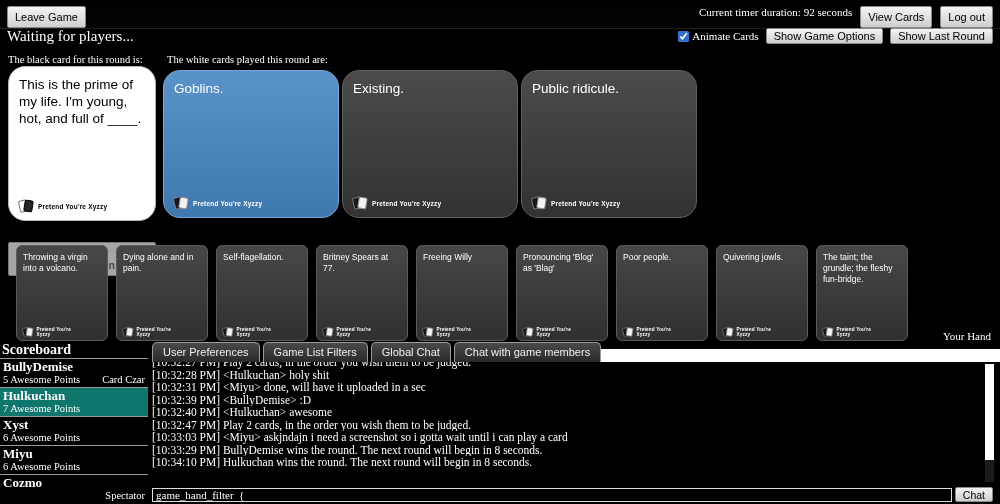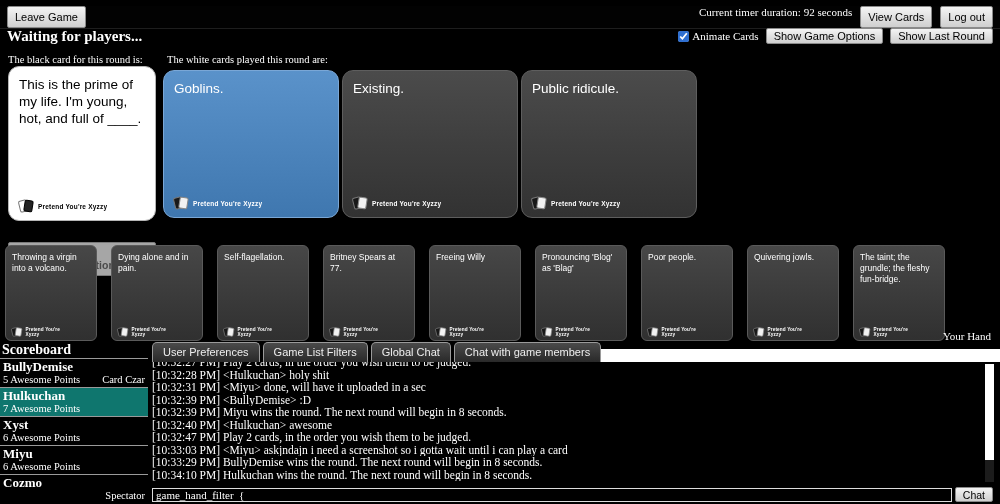--- a/index.html
+++ b/index.html
@@ -29,30 +29,30 @@
     display:flex; gap:8px; padding:0 7px;
     background:#020202; border-bottom:1px solid #1e1e1e;margin-top:6px;
   }
   .timer { font-size:11px; color:#fff; }
 
   
   .statusbar {
     position:absolute; top:26px; left:0; width:100%; height:20px;
     display:flex; align-items:center; gap:7px; padding:0 7px;
   }
-  .status-msg { font-weight:bold; font-size:15px; }
+  .status-msg { font-weight:normal; font-size:15px; }
   .chk { display:flex; align-items:flex-end; gap:3px; font-size:11px; cursor:pointer; }
   .chk input { width:11px; height:11px; accent-color:#2f6fd0; }
 
   .section-label { position:absolute; font-size:10.5px; color:#fff; }
   #black-label { left:8px; top:54px; }
   #white-label { left:167px; top:54px; }
 
   
-  .card { position:relative; border-radius:11px; padding:10px; }
+  .card { position:relative; border-radius:17px; padding:10px; }
   .card-text { font:13.5px/1.25 "Liberation Sans", sans-serif; }
   .card-footer { position:absolute; left:9px; bottom:7px; display:flex; align-items:center; gap:4px; }
   .brand { font:bold 6.5px "Liberation Sans", sans-serif; letter-spacing:.2px; }
 
   .card-icon { position:relative; display:inline-block; width:16px; height:14px; flex:none; }
   .card-icon i { position:absolute; display:block; width:9px; height:12px; border-radius:2px; }
   .card-icon .back  { left:1px; top:1px; background:#181818; border:1px solid #777; transform:rotate(-14deg); }
   .card-icon .front { left:6px; top:1px; background:#f2f2f2; border:1px solid #888; transform:rotate(9deg); }
 
   .black-card {
@@ -74,21 +74,21 @@
     border-color:#7aa7d6;
   }
 
   .confirm {
     position:absolute; left:8px; top:226px; width:148px; height:15px;
     background:#a6a6a6; border:1px solid #7a7a7a; border-radius:2px;
     color:#4a4a4a; font:bold 10.5px "Liberation Sans", sans-serif; text-align:left;
     cursor:default; padding:16px;margin-top:16px;
   }
 
-  .hand-row { position:absolute; left:5px; top:245px; display:flex; gap:14px; }
+  .hand-row { position:absolute; left:16px; top:245px; display:flex; gap:8px; }
   .hand-card {
     width:92px; height:96px; border-radius:6px; padding:6px;
     background:linear-gradient(#474747, #303030);
     border:1px solid #5a5a5a; color:#fff; position:relative; cursor:pointer;
   }
   .hand-card .card-text { font-size:8.5px; line-height:1.3; }
   .hand-card .card-footer { left:5px; bottom:3px; transform:scale(.72); transform-origin:left bottom; }
 
   .your-hand { position:absolute; right:9px; top:330px; font-size:11px; }
 
@@ -350,21 +350,20 @@
     <div class="tab-filler"></div>
   </div>
 
   <div class="chat-log">
     <div class="chat-messages">
 
     <div class="chat-line">[10:32:27 PM] Play 2 cards, in the order you wish them to be judged.</div>
         <div class="chat-line">[10:32:28 PM] &lt;Hulkuchan&gt; holy shit</div>
         <div class="chat-line">[10:32:31 PM] &lt;Miyu&gt; done, will have it uploaded in a sec</div>
         <div class="chat-line">[10:32:39 PM] &lt;BullyDemise&gt; :D</div>
-        <div class="chat-line">[10:32:39 PM] Miyu wins the round. The next round will begin in 8 seconds.</div>
         <div class="chat-line">[10:32:40 PM] &lt;Hulkuchan&gt; awesome</div>
         <div class="chat-line">[10:32:47 PM] Play 2 cards, in the order you wish them to be judged.</div>
         <div class="chat-line">[10:33:03 PM] &lt;Miyu&gt; askjndajn i need a screenshot so i gotta wait until i can play a card</div>
         <div class="chat-line">[10:33:29 PM] BullyDemise wins the round. The next round will begin in 8 seconds.</div>
         <div class="chat-line">[10:34:10 PM] Hulkuchan wins the round. The next round will begin in 8 seconds.</div>
       </div>
     <div class="chat-scrollbar">
       <div class="thumb"></div>
     </div>
   </div>

